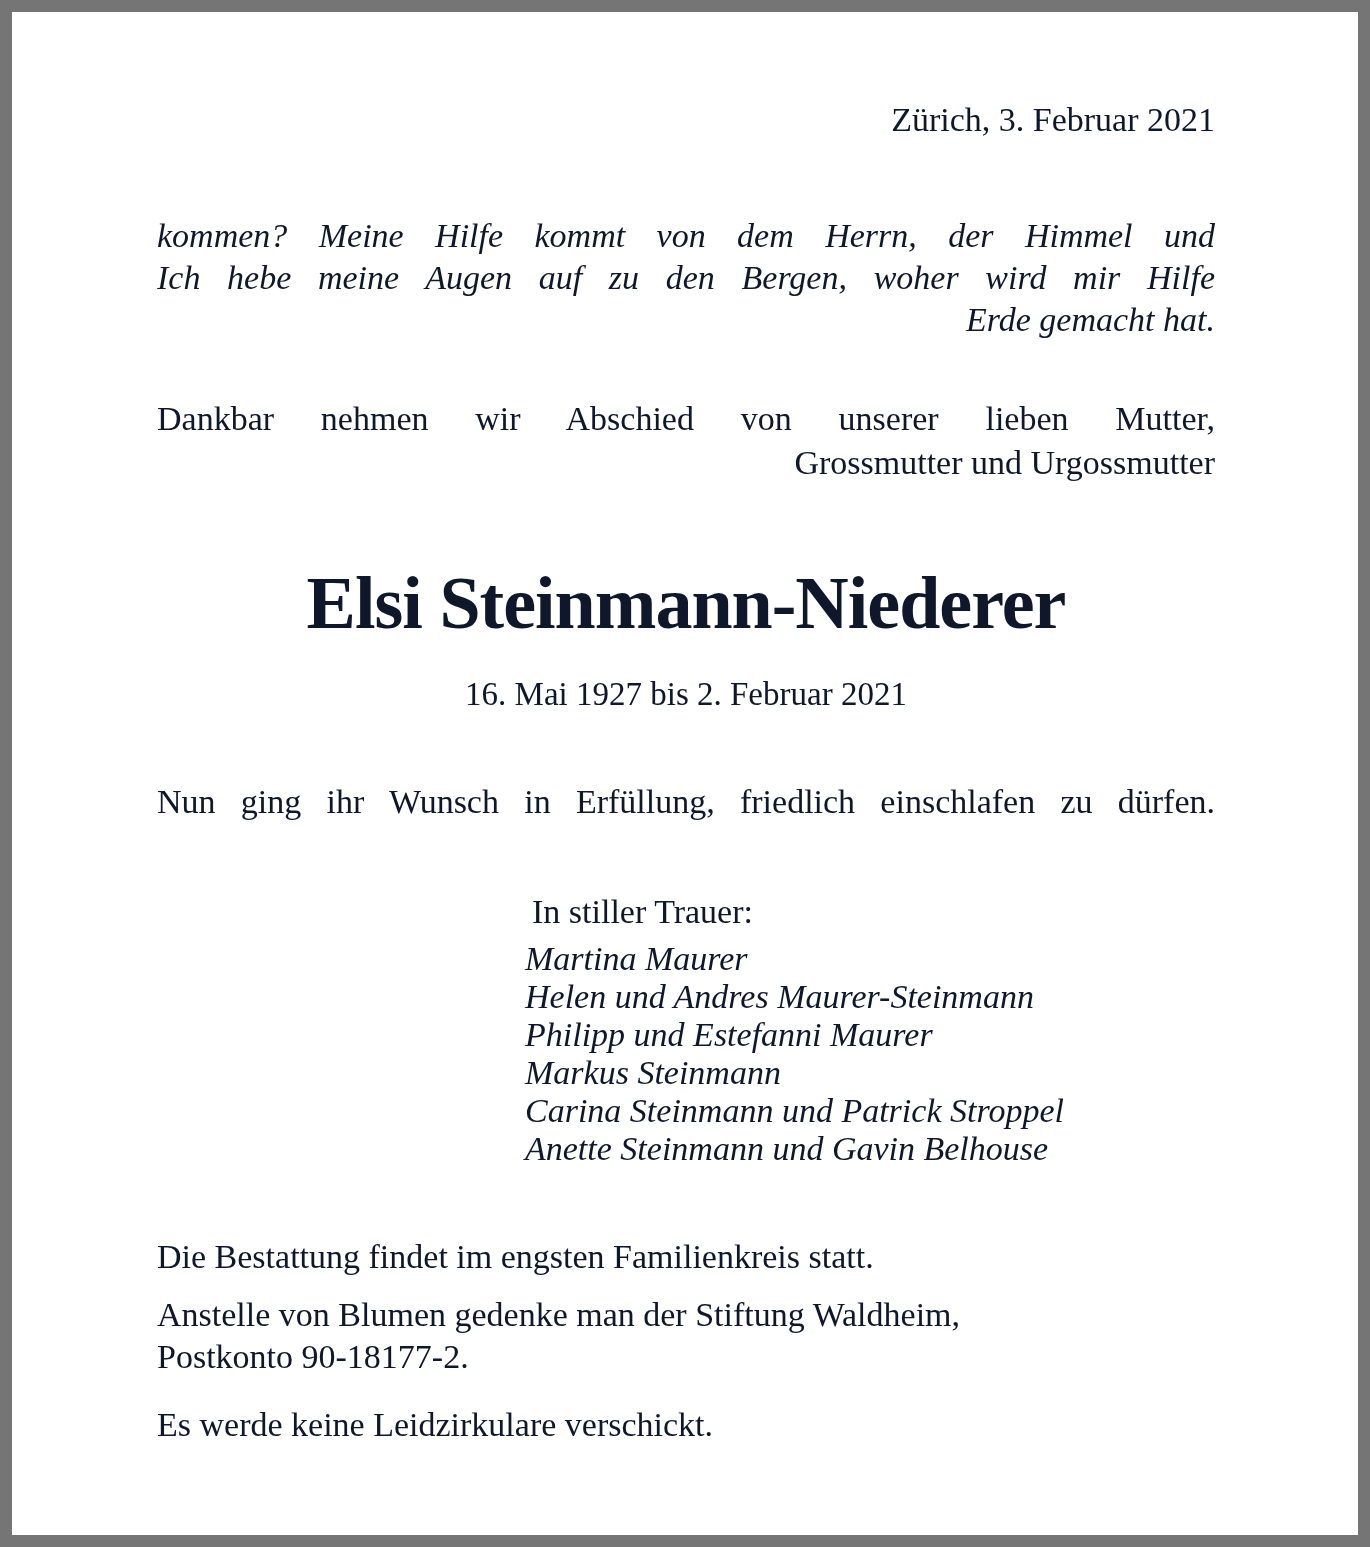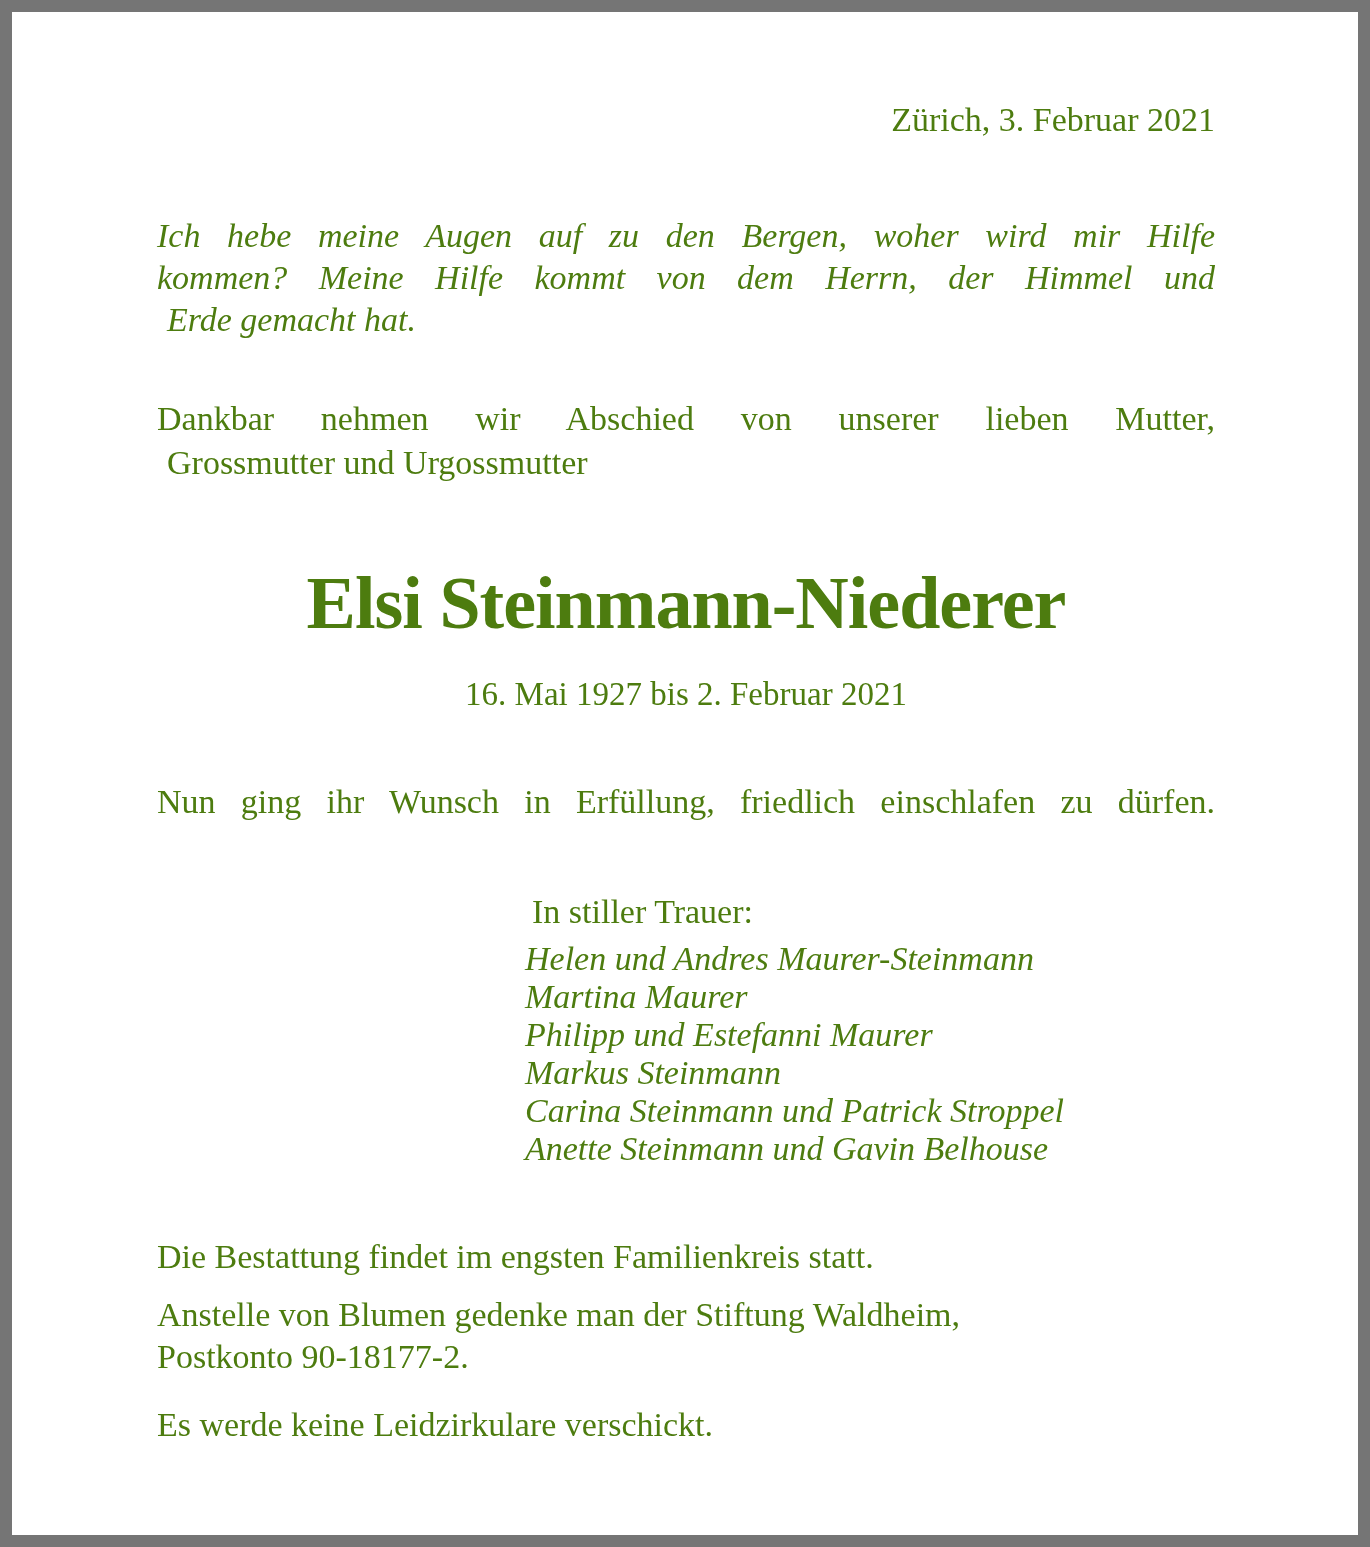--- a/index.html
+++ b/index.html
@@ -7,43 +7,42 @@
     padding: 0;
     background: #9a9a9a;
   }
   .page {
     position: relative;
     width: 1370px;
     height: 1547px;
     box-sizing: border-box;
     border: 12px solid #757575;
     background: #ffffff;
-    color: #4d7c0f;
+    color: #0f172a;
     font-family: "Liberation Serif", "DejaVu Serif", serif;
     overflow: hidden;
     padding: 88px 143px 40px 145px;
   }
   .date-line {
     text-align: right;
     font-size: 34px;
     line-height: 40px;
   }
   .quote {
     margin-top: 75px;
     font-style: italic;
     font-size: 34px;
     line-height: 42px;
   }
   .jline {
     text-align: justify;
     text-align-last: justify;
   }
   .lline {
-    text-align: left;
-    margin-left: 10px;
+    text-align: right;
   }
   .intro {
     margin-top: 56px;
     font-size: 34px;
     line-height: 44px;
   }
   .deceased-name {
     margin-top: 76px;
     text-align: center;
     font-weight: bold;
@@ -92,41 +91,41 @@
   .closing-condolence { margin-top: 26px; }
 </style>
 </head>
 <body>
 
 <div class="page">
 
   <div class="date-line">Zürich, 3. Februar 2021</div>
 
   <div class="quote">
+    <div class="jline">kommen? Meine Hilfe kommt von dem Herrn, der Himmel und</div>
     <div class="jline">Ich hebe meine Augen auf zu den Bergen, woher wird mir Hilfe</div>
-    <div class="jline">kommen? Meine Hilfe kommt von dem Herrn, der Himmel und</div>
     <div class="lline">Erde gemacht hat.</div>
   </div>
 
   <div class="intro">
     <div class="jline">Dankbar nehmen wir Abschied von unserer lieben Mutter,</div>
     <div class="lline">Grossmutter und Urgossmutter</div>
   </div>
 
   <div class="deceased-name">Elsi Steinmann-Niederer</div>
 
   <div class="life-dates">16. Mai 1927 bis 2. Februar 2021</div>
 
   <div class="message">Nun ging ihr Wunsch in Erfüllung, friedlich einschlafen zu dürfen.</div>
 
   <div class="mourners">
     <div class="mourners-heading">In stiller Trauer:</div>
     <div class="mourner-names">
+      <div>Martina Maurer</div>
       <div>Helen und Andres Maurer-Steinmann</div>
-      <div>Martina Maurer</div>
       <div>Philipp und Estefanni Maurer</div>
       <div>Markus Steinmann</div>
       <div>Carina Steinmann und Patrick Stroppel</div>
       <div>Anette Steinmann und Gavin Belhouse</div>
     </div>
   </div>
 
   <div class="closing">
     <div class="closing-funeral">Die Bestattung findet im engsten Familienkreis statt.</div>
     <div class="closing-donation">

